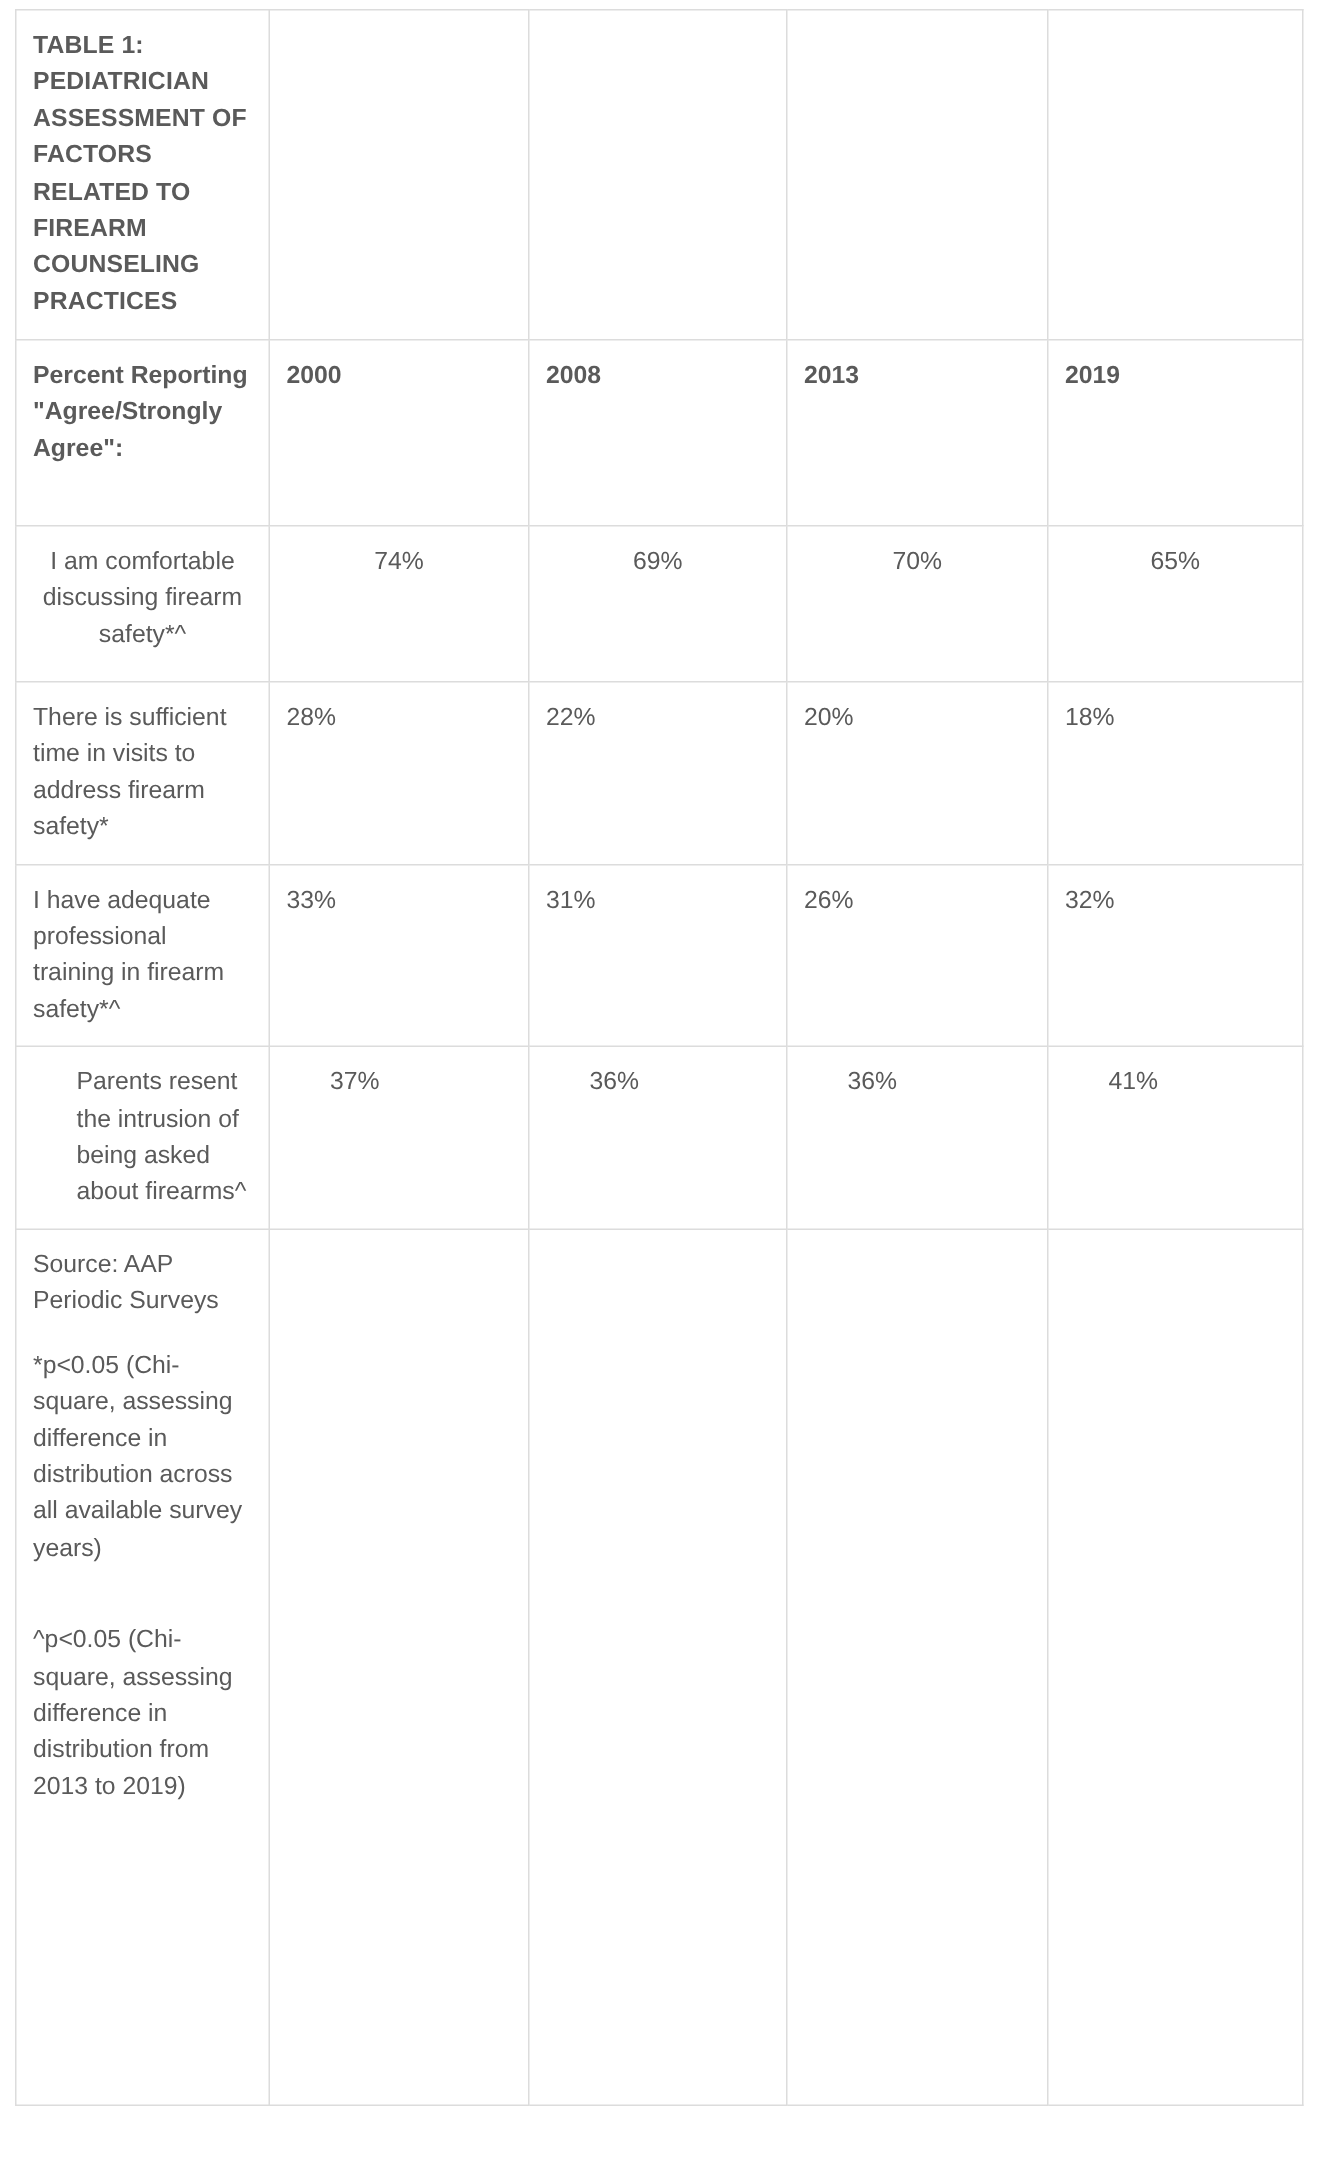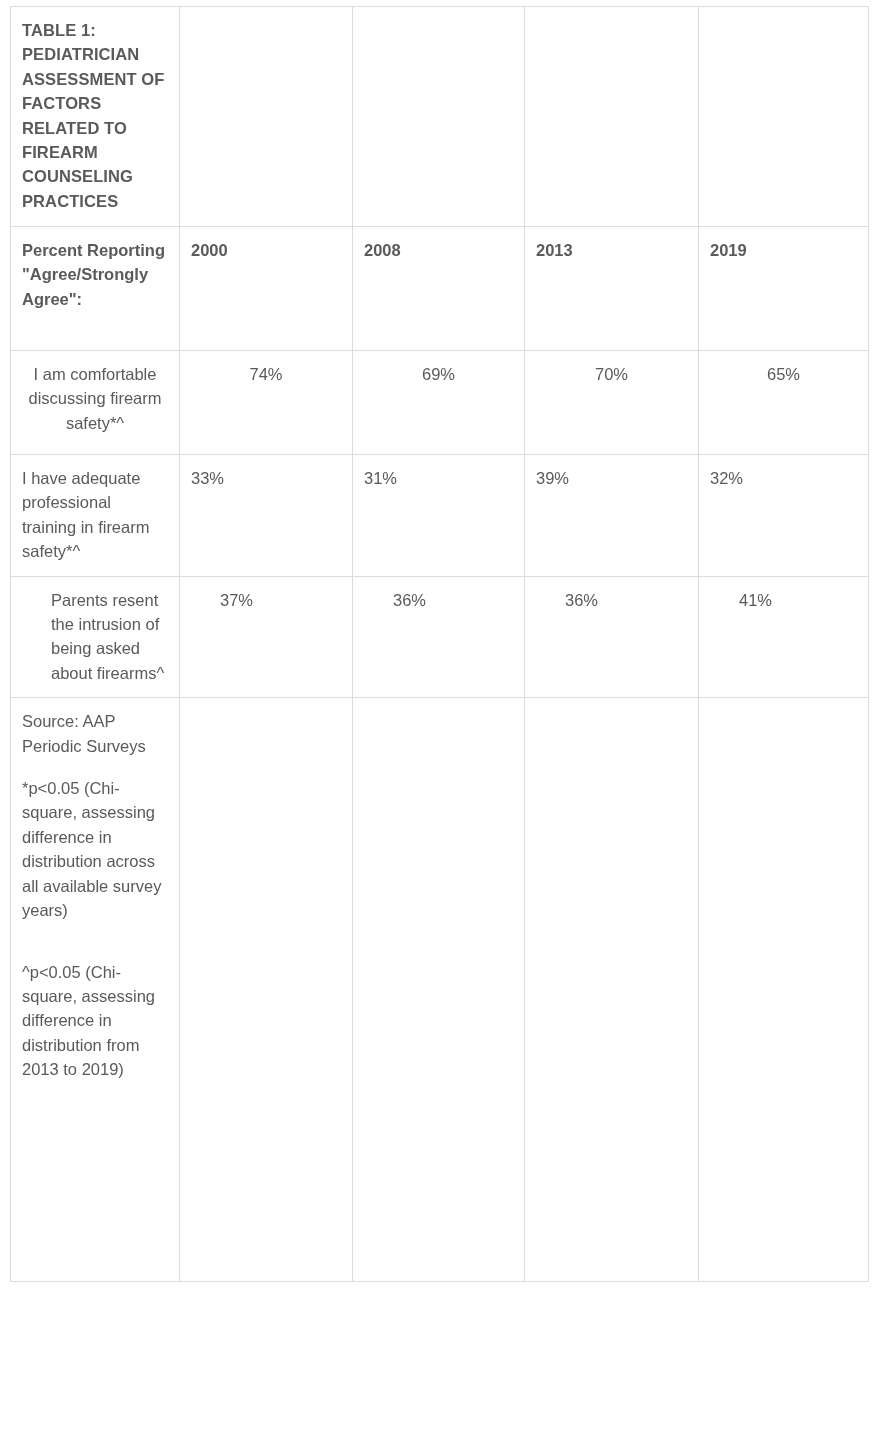--- a/index.html
+++ b/index.html
@@ -122,26 +122,33 @@
 
 
       <tr class="r-comf">
         <td class="rowlabel">I am comfortable discussing firearm safety*^</td>
         <td class="value">74%</td>
         <td class="value">69%</td>
         <td class="value">70%</td>
         <td class="value">65%</td>
       </tr>
 
+      <tr class="r-time">
+        <td class="rowlabel">There is sufficient time in visits to address firearm safety*</td>
+        <td class="value">28%</td>
+        <td class="value">22%</td>
+        <td class="value">20%</td>
+        <td class="value">18%</td>
+      </tr>
 
       <tr class="r-train">
         <td class="rowlabel">I have adequate professional training in firearm safety*^</td>
         <td class="value">33%</td>
         <td class="value">31%</td>
-        <td class="value">39%</td>
+        <td class="value">26%</td>
         <td class="value">32%</td>
       </tr>
 
       <tr class="r-parents">
         <td class="rowlabel">Parents resent the intrusion of being asked about firearms^</td>
         <td class="value">37%</td>
         <td class="value">36%</td>
         <td class="value">36%</td>
         <td class="value">41%</td>
       </tr>

